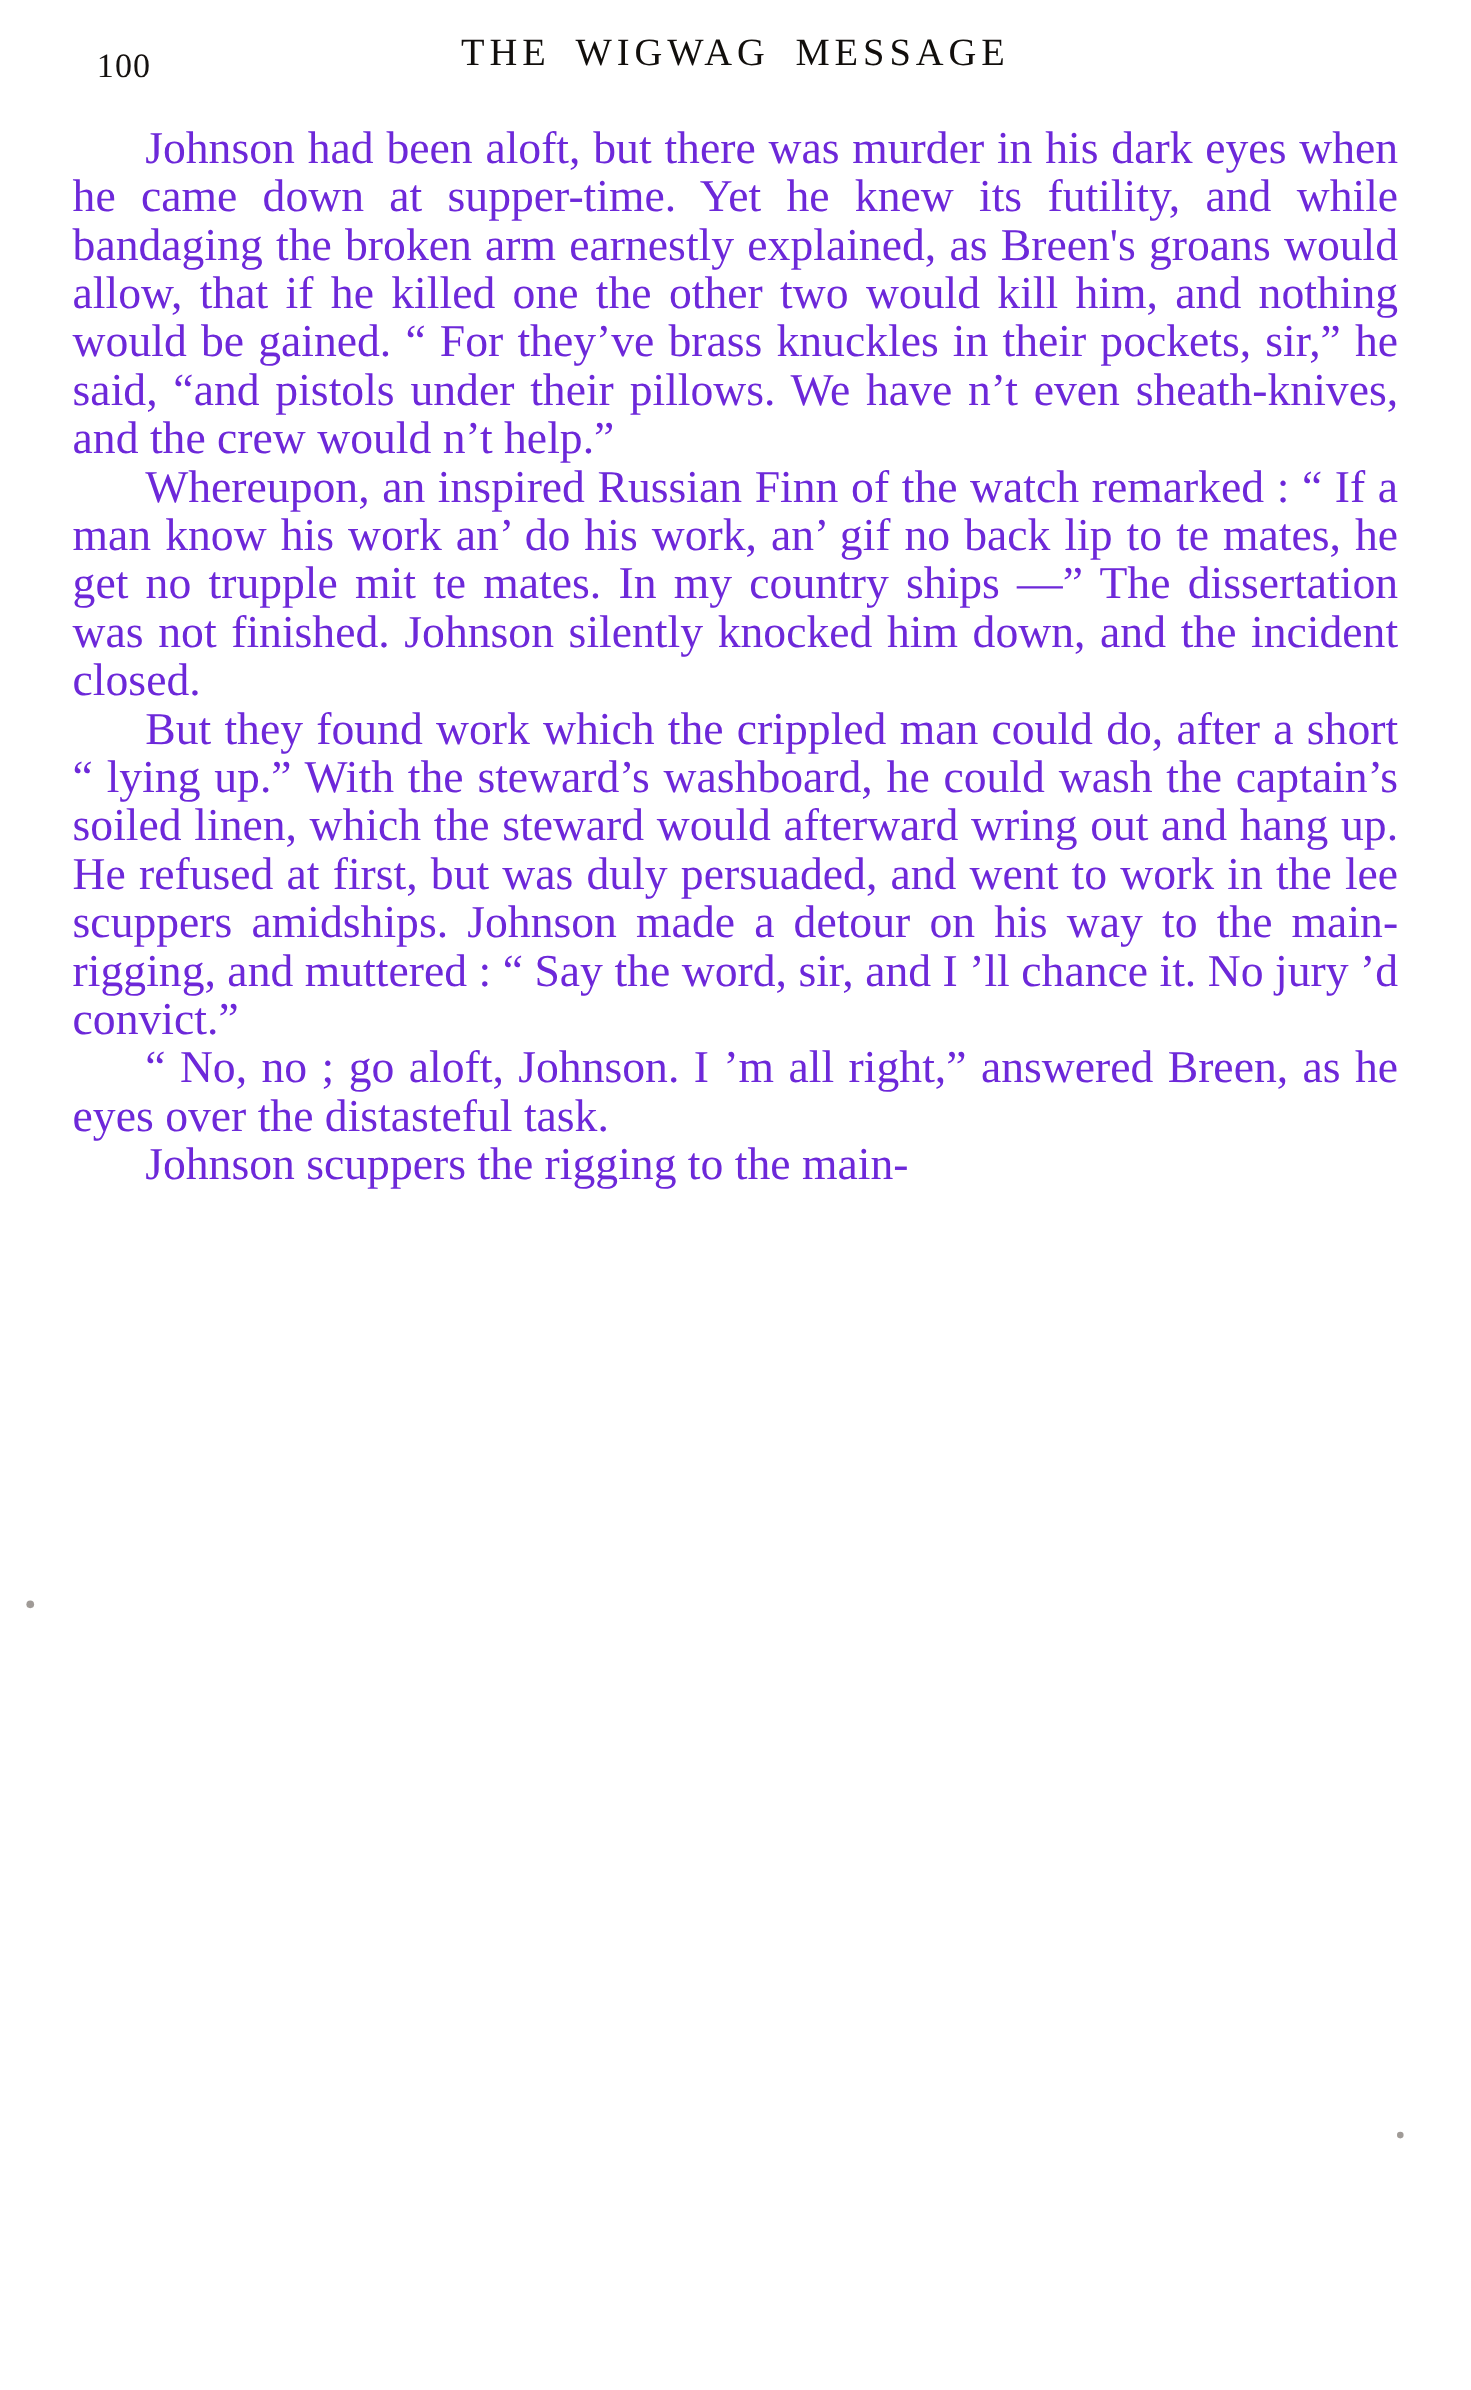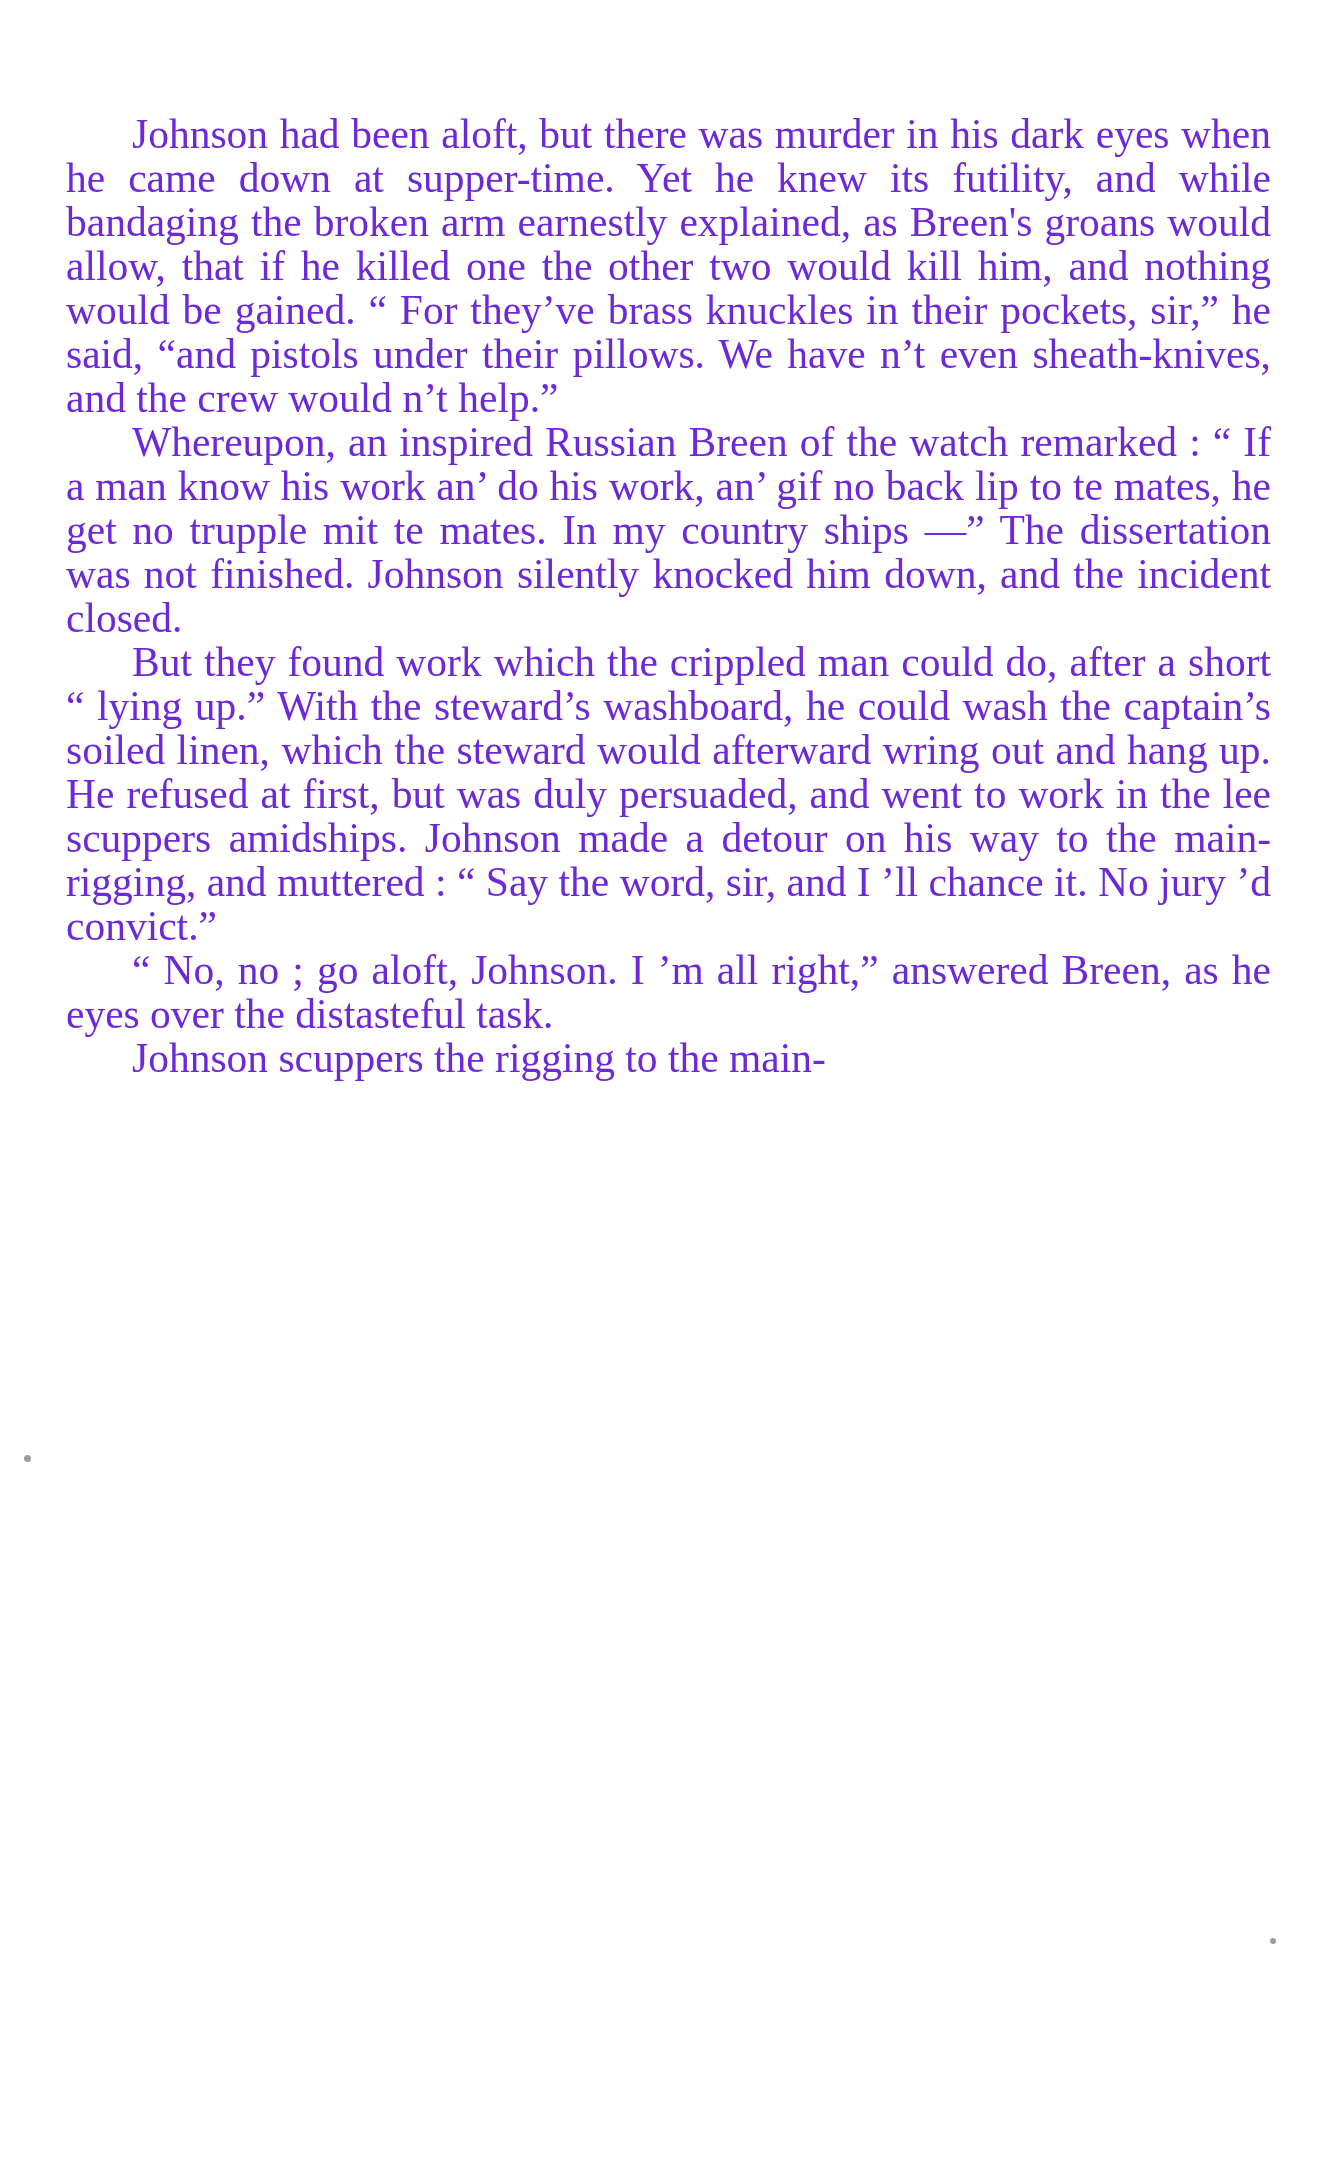--- a/index.html
+++ b/index.html
@@ -85,24 +85,28 @@
     opacity: 0.65;
   }
   .speck.s1 { left: 24px; top: 1455px; width: 7px; height: 7px; }
   .speck.s2 { left: 1270px; top: 1938px; width: 6px; height: 6px; }
 </style>
 </head>
 <body>
 
 <div class="page">
 
+  <div class="header">
+    <div class="folio">100</div>
+    <div class="running-title">THE WIGWAG MESSAGE</div>
+  </div>
 
   <div class="body-text">
     <p class="para">Johnson had been aloft, but there was murder in his dark eyes when he came down at supper-time.  Yet he knew its futility, and while bandaging the broken arm earnestly explained, as Breen's groans would allow, that if he killed one the other two would kill him, and nothing would be gained.  “ For they’ve brass knuckles in their pockets, sir,” he said, “and pistols under their pillows.  We have n’t even sheath-knives, and the crew would n’t help.”</p>
-    <p class="para">Whereupon, an inspired Russian Breen of the watch remarked :  “ If a man know his work an’ do his work, an’ gif no back lip to te mates, he get no trupple mit te mates.  In my country ships —”  The dissertation was not finished.  Johnson silently knocked him down, and the incident closed.</p>
+    <p class="para">Whereupon, an inspired Russian Finn of the watch remarked :  “ If a man know his work an’ do his work, an’ gif no back lip to te mates, he get no trupple mit te mates.  In my country ships —”  The dissertation was not finished.  Johnson silently knocked him down, and the incident closed.</p>
     <p class="para">But they found work which the crippled man could do, after a short “ lying up.”  With the steward’s washboard, he could wash the captain’s soiled linen, which the steward would afterward wring out and hang up.  He refused at first, but was duly persuaded, and went to work in the lee scuppers amidships.  Johnson made a detour on his way to the main-rigging, and muttered :  “ Say the word, sir, and I ’ll chance it.  No jury ’d convict.”</p>
     <p class="para">“ No, no ; go aloft, Johnson.  I ’m all right,” answered Breen, as he eyes over the distasteful task.</p>
     <p class="para last">Johnson scuppers the rigging to the main-</p>
   </div>
 
   <div class="speck s1"></div>
   <div class="speck s2"></div>
 
 </div>
 

